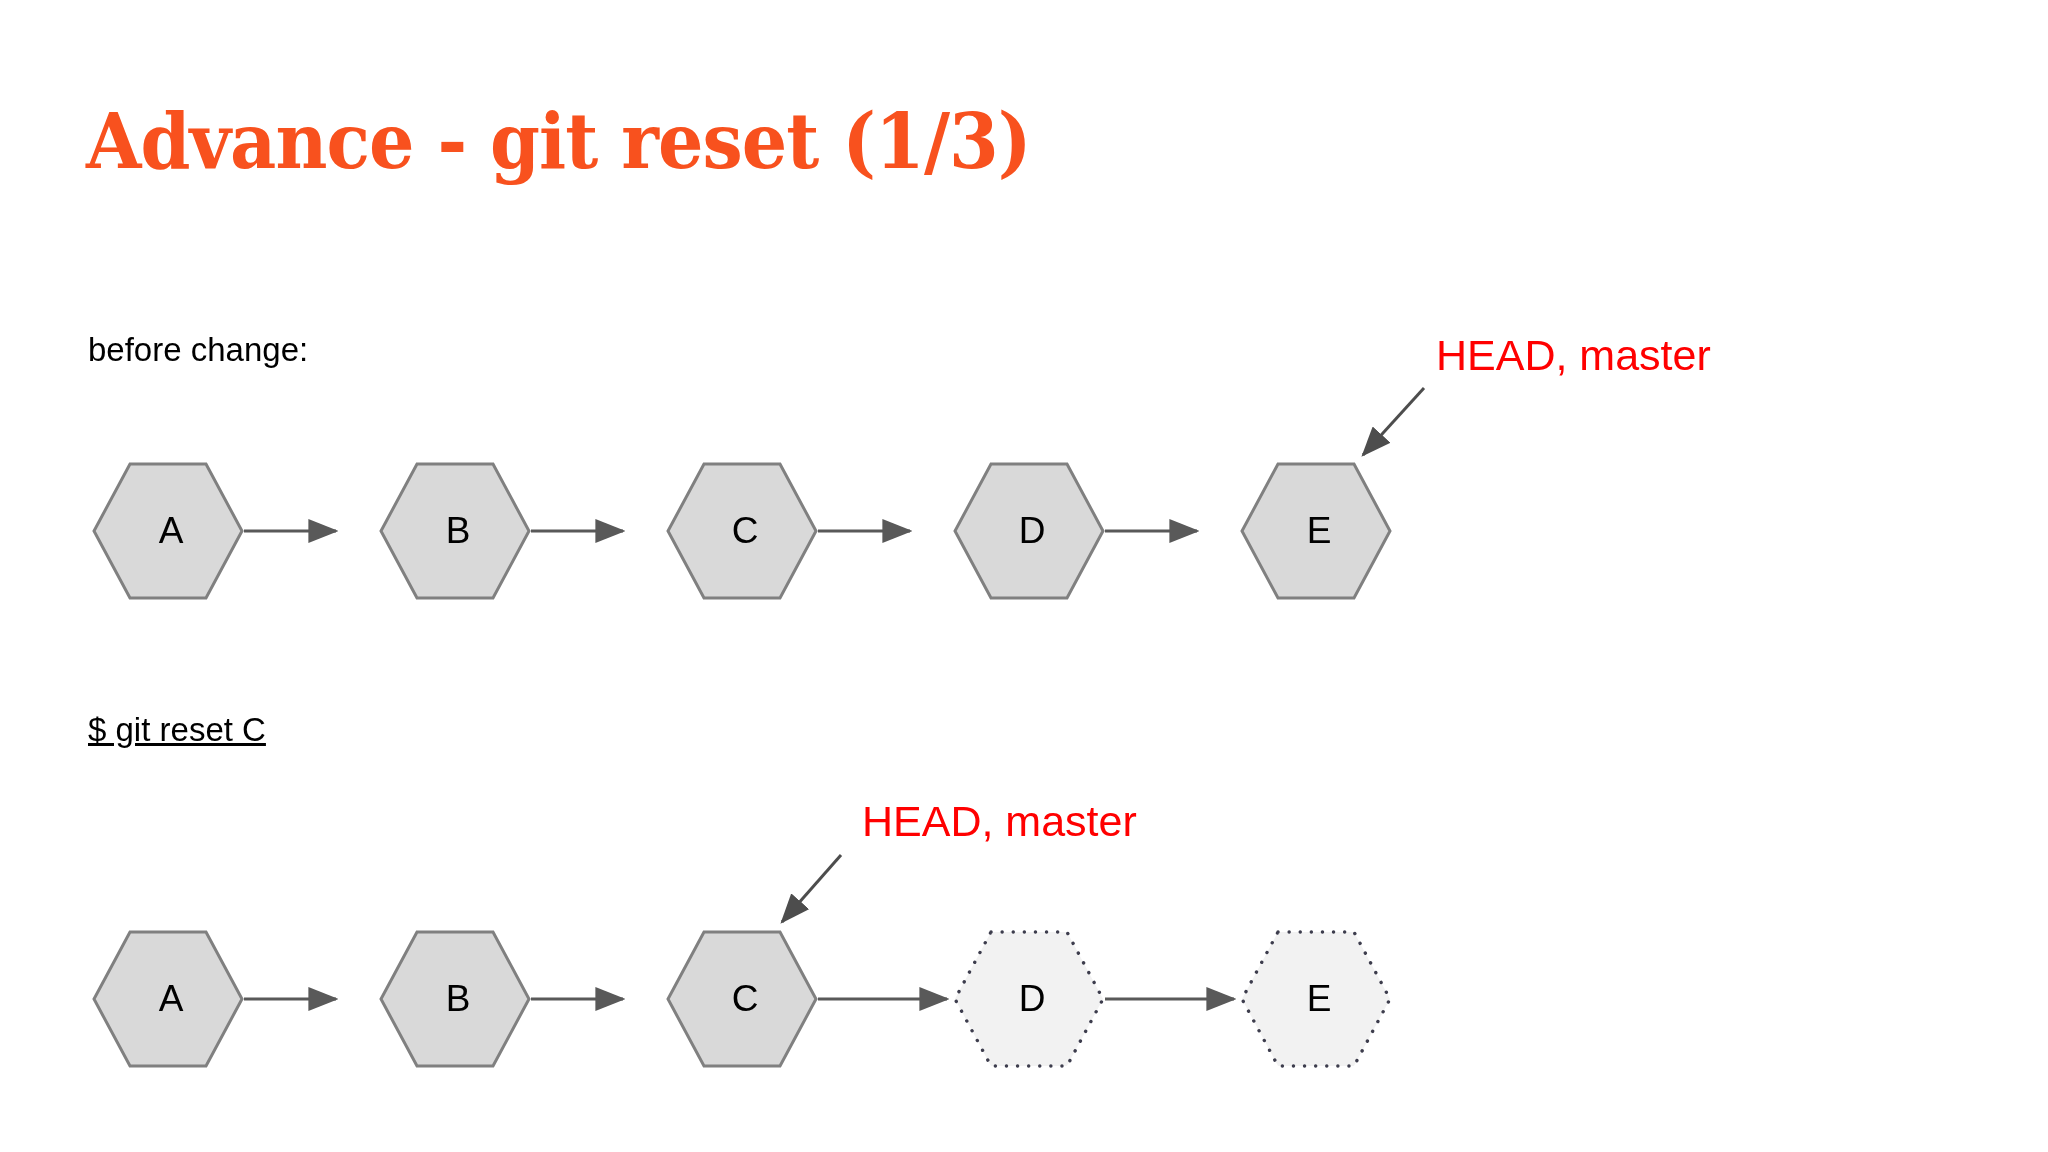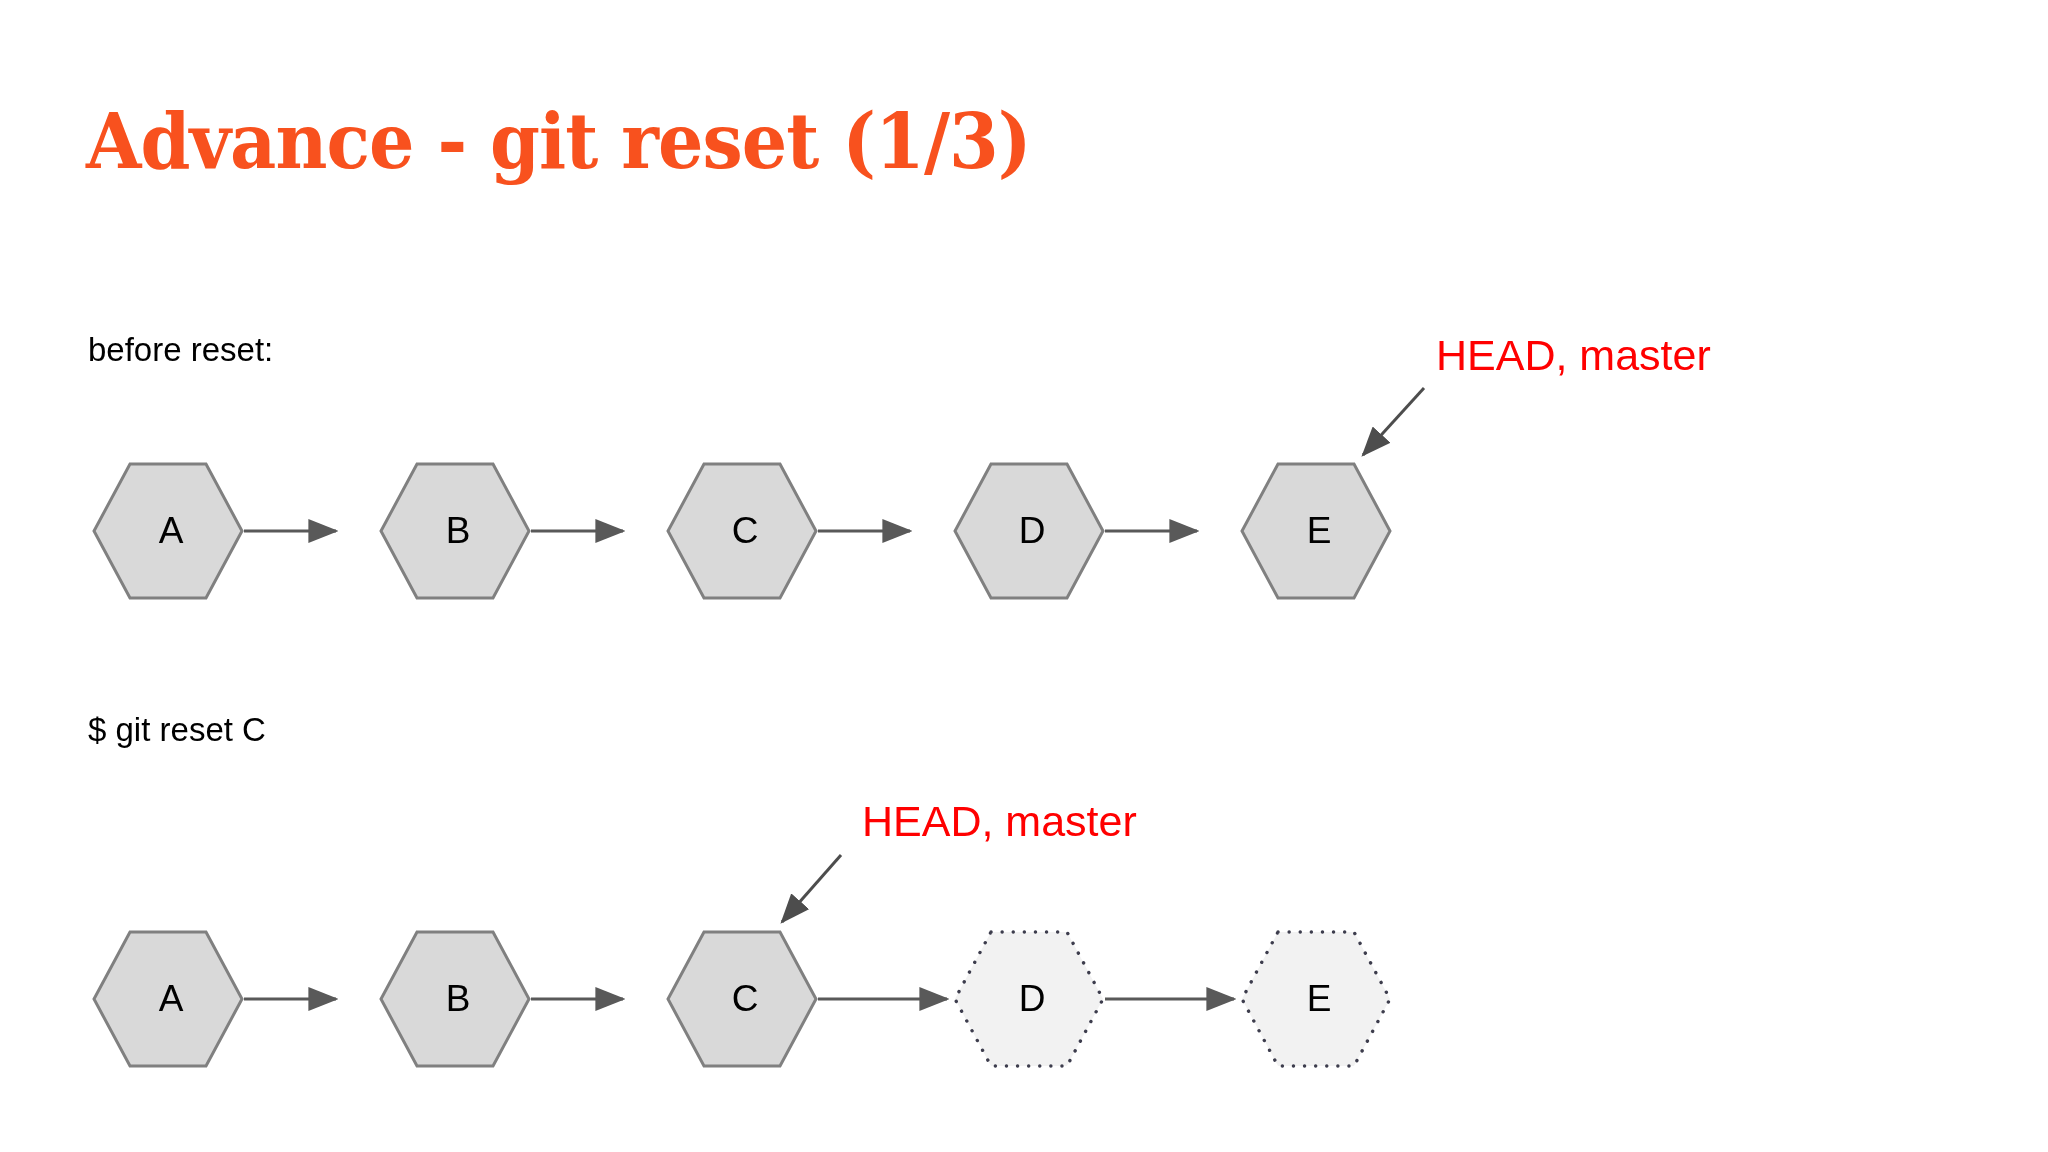--- a/index.html
+++ b/index.html
@@ -47,20 +47,21 @@
     color: #000000;
     white-space: nowrap;
   }
   .caption.before {
     left: 88px;
     top: 333px;
   }
   .caption.cmd {
     left: 88px;
     top: 713px;
+    text-decoration: underline;
   }
 
   
   .graph {
     position: absolute;
     left: 0;
     top: 0;
     width: 2048px;
     height: 1152px;
     pointer-events: none;
@@ -104,21 +105,21 @@
     white-space: nowrap;
   }
 </style>
 </head>
 <body>
 
 <div id="slide">
 
   <div class="slide-title">Advance - git reset (1/3)</div>
 
-  <div class="caption before">before reset:</div>
+  <div class="caption before">before change:</div>
 
   <svg class="graph" viewBox="0 0 2048 1152" xmlns="http://www.w3.org/2000/svg">
     <defs>
       <marker id="ah" markerWidth="10" markerHeight="8" refX="9.2" refY="4" orient="auto" markerUnits="strokeWidth">
         <path d="M0,0 L10,4 L0,8 z" fill="#595959"></path>
       </marker>
       <marker id="ah2" markerWidth="10" markerHeight="8" refX="9.2" refY="4" orient="auto" markerUnits="strokeWidth">
         <path d="M0,0 L10,4 L0,8 z" fill="#4d4d4d"></path>
       </marker>
     </defs>

